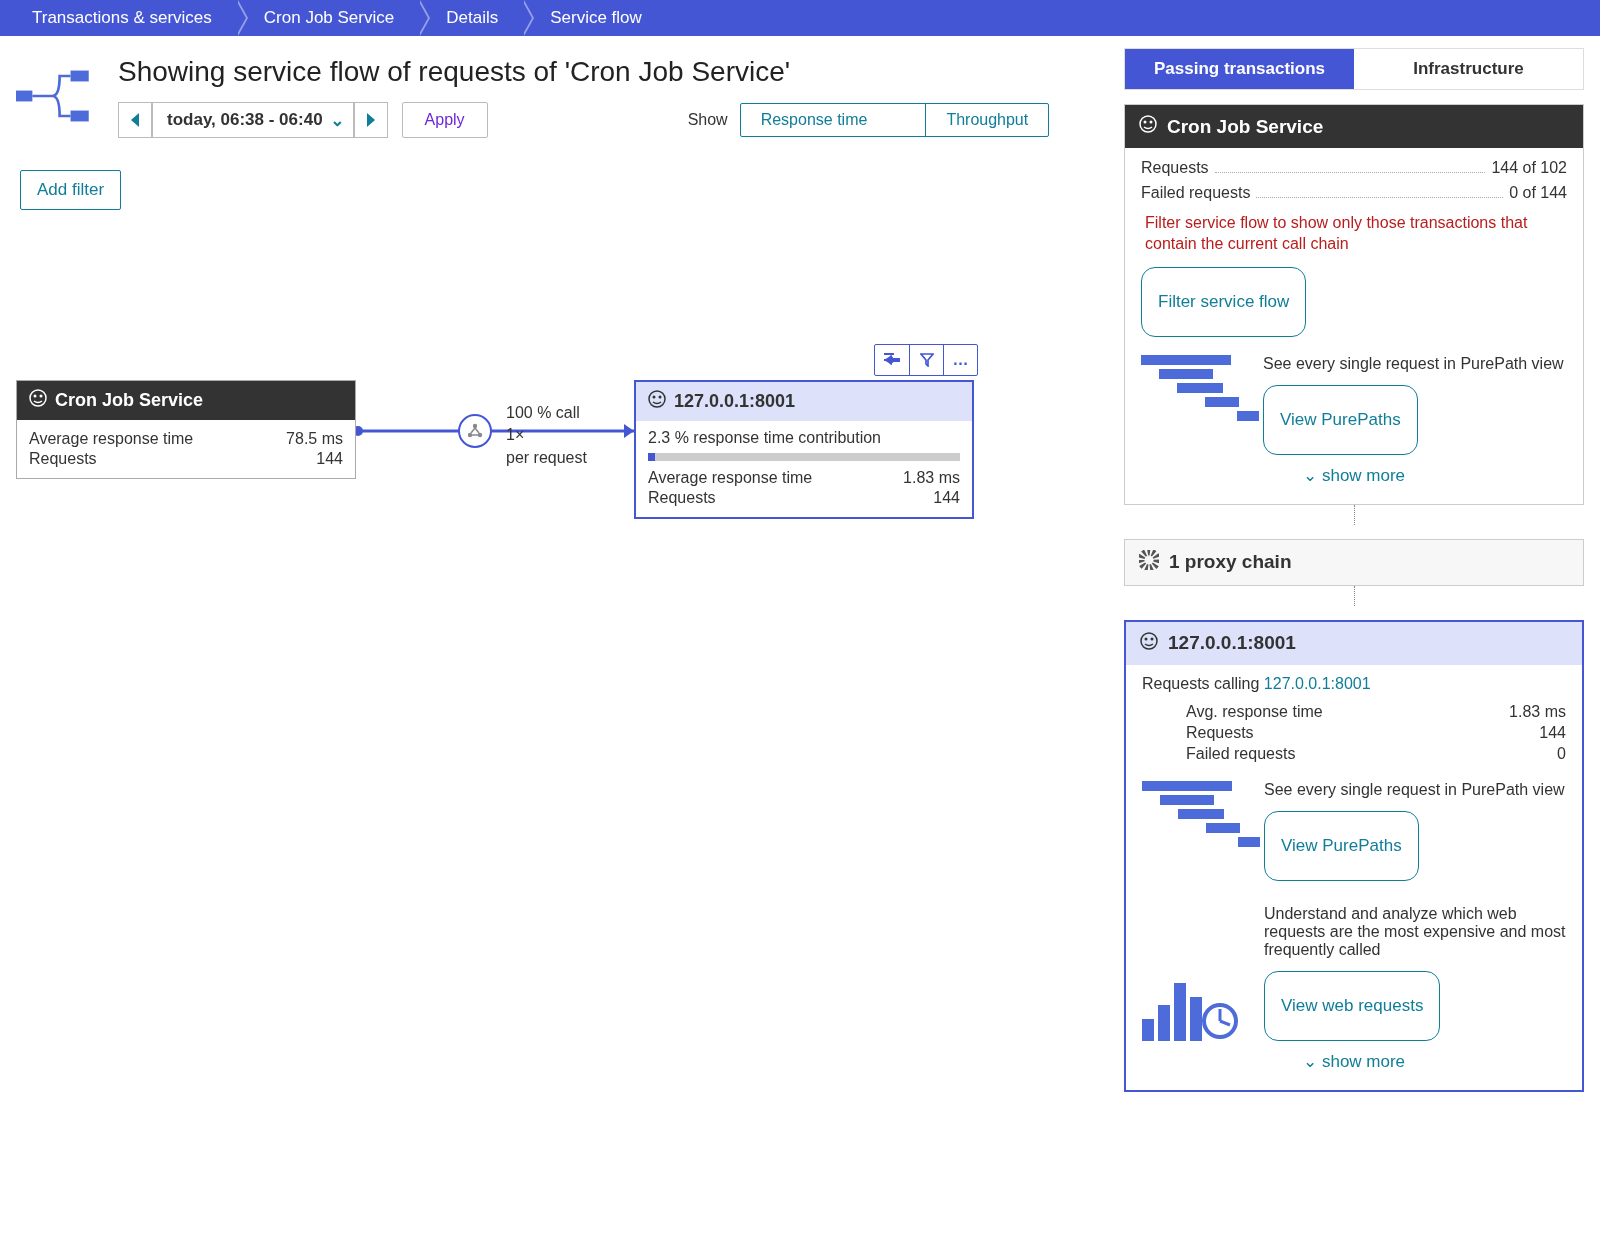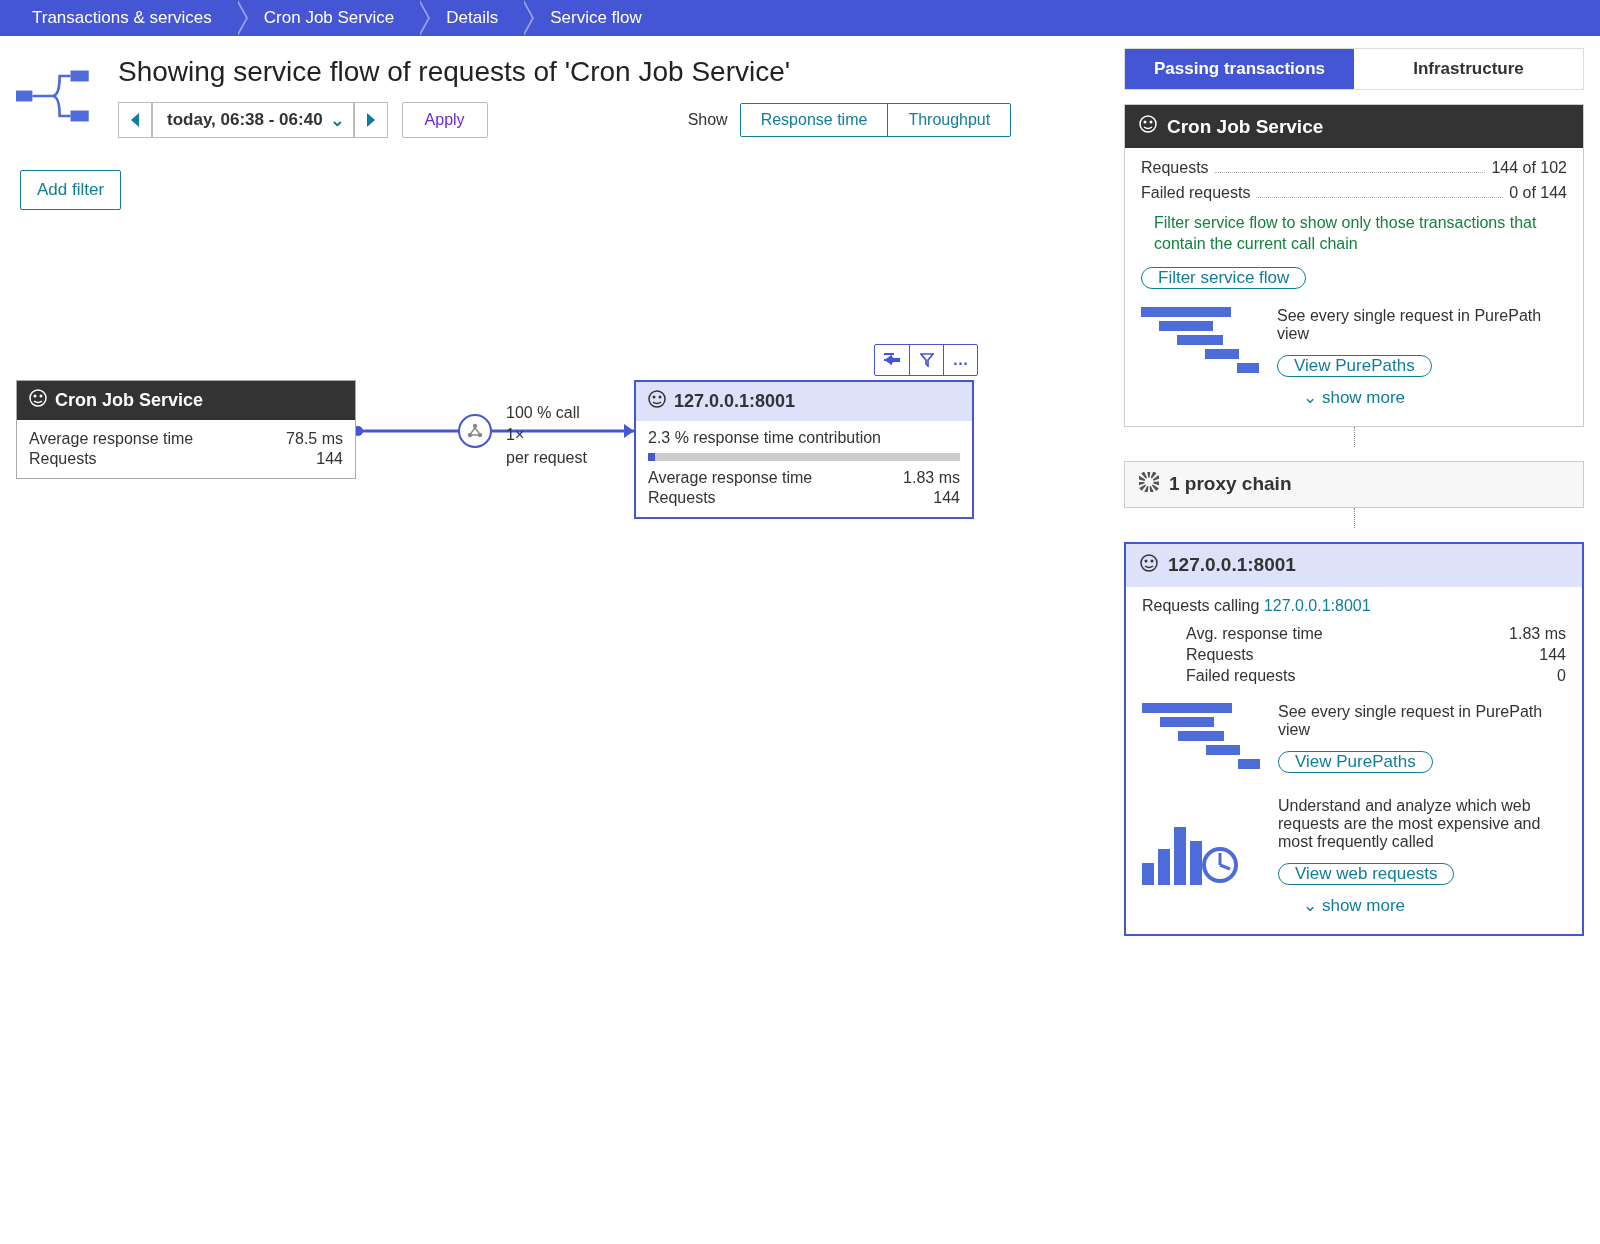--- a/index.html
+++ b/index.html
@@ -16,21 +16,21 @@
 
 .page-head { display:flex; padding: 20px 16px 8px 16px; gap: 22px; }
 .flow-icon-wrap { width: 80px; display:flex; align-items:flex-start; padding-top: 8px; }
 .page-title { font-size: 28px; font-weight: 400; color:#222; margin-bottom: 14px; }
 .toolbar { display:flex; align-items:center; gap: 0; }
 .arrow-btn { width: 34px; height: 36px; border:1px solid #bbb; background:#fff; display:flex; align-items:center; justify-content:center; cursor:pointer; }
 .time-select { height:36px; border:1px solid #bbb; background:#fff; padding: 0 30px 0 14px; font-size:17px; font-weight:600; color:#333; position:relative; display:flex; align-items:center; cursor:pointer; }
 .time-select .chev { position:absolute; right:8px; color:#107d99; }
 .apply-btn { margin-left: 14px; height:36px; border:1px solid #bbb; background:#fff; padding:0 22px; color:#6d28d9; font-size:16px; border-radius:2px; }
 .show-group { margin-left: 200px; display:flex; align-items:center; gap: 12px; font-size:16px; color:#333; }
-.tgl { display:flex; border:1px solid #107d99; border-radius:2px; overflow:hidden; }
+.tgl { display:flex; border:1px solid #107d99; border-radius:2px; overflow:hidden;gap:38px; }
 .tgl div { padding: 7px 20px; font-size:16px; color:#107d99; cursor:pointer; }
 .tgl div + div { border-left: 1px solid #107d99; }
 .add-filter { margin: 24px 0 4px 20px; display:inline-block; border:1px solid #107d99; color:#107d99; padding:9px 16px; font-size:17px; border-radius:2px; cursor:pointer; }
 
 
 .canvas { position:absolute; left:16px; top:330px; width: 1080px; height: 300px; }
 .node { position:absolute; border:1px solid #aaa; background:#fff; }
 .node-head { display:flex; align-items:center; gap:8px; padding:8px 12px; font-weight:600; font-size:18px; }
 .node-body { padding: 8px 12px 10px 12px; font-size:16px; color:#333; }
 .node-row { display:flex; justify-content:space-between; margin-top: 2px; }
@@ -57,23 +57,23 @@
 .card-head { display:flex; align-items:center; gap:10px; padding:10px 14px; font-weight:600; font-size:19px; }
 .card-head.dark { background:#333; color:#fff; }
 .card-head.light { background:#dde1fa; color:#333; }
 .card-head.plain { background:#f7f7f7; color:#333; }
 .card-body { padding: 10px 16px 14px 16px; font-size:16px; color:#333; }
 .stat-row { display:flex; align-items:baseline; margin-bottom:4px; line-height:1.3; }
 .stat-row .lbl { flex:0 0 auto; }
 .stat-row .dots { flex:1; border-bottom:1px dotted #aaa; margin:0 6px 4px 6px; }
 .stat-row .val { flex:0 0 auto; }
 .stat-line { display:flex; justify-content:space-between; margin-bottom:3px;margin-left:44px; }
-.hint { color:#15803d; font-size:16px; line-height:1.35; margin: 8px 0 12px 13px; }
-.action-btn { border:1px solid #107d99; color:#107d99; padding:0 16px; font-size:17px; border-radius:14px; cursor:pointer; display:inline-block; }
-.pp-row { display:flex; gap:16px; margin-top:6px; }
+.hint { color:#b91c1c; font-size:16px; line-height:1.35; margin: 8px 0 12px 4px; }
+.action-btn { border:1px solid #107d99; color:#107d99; padding:24px 16px; font-size:17px; border-radius:14px; cursor:pointer; display:inline-block; }
+.pp-row { display:flex; gap:2px; margin-top:6px; }
 .pp-text { flex:1; font-size:16px; color:#333; }
 .show-more { text-align:center; padding:10px 0 4px 0; color:#107d99; font-size:17px; cursor:pointer; }
 .connector { text-align:center; height: 20px; position:relative; }
 .connector::before { content:""; position:absolute; left:50%; top:0; height:100%; border-left:1px dotted #888; }
 .link-ip { color:#107d99; cursor:pointer; }
 
 .waterfall { width:120px; }
 .wf-bar { height:10px; background:#4e6cd9; margin-bottom:4px; }
 </style>
 </head>

